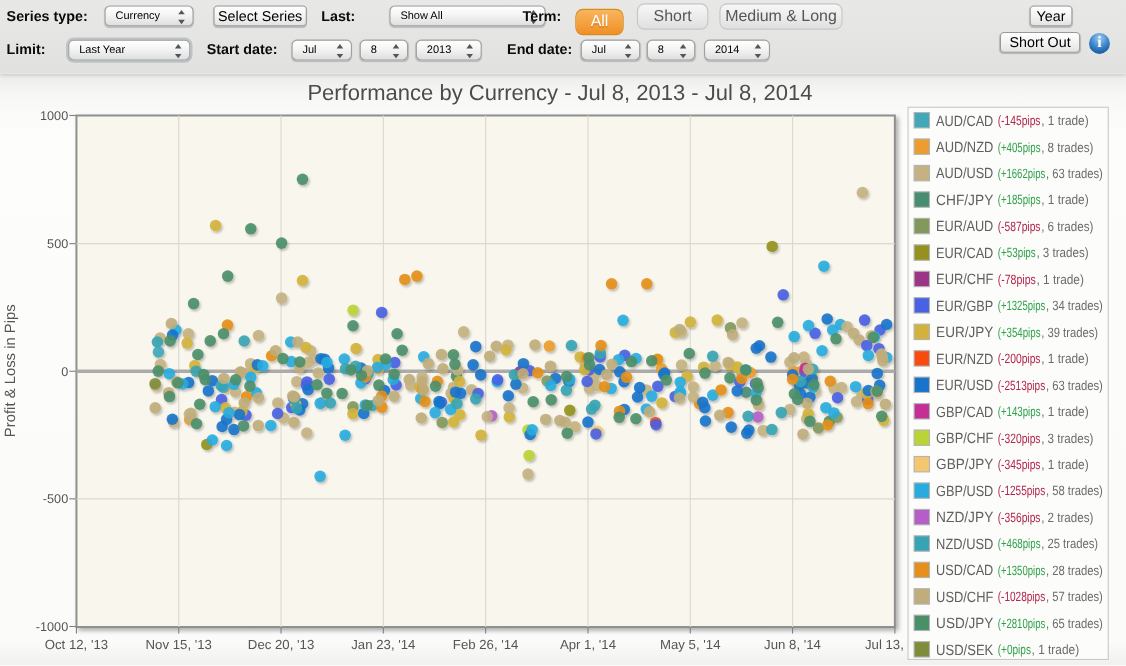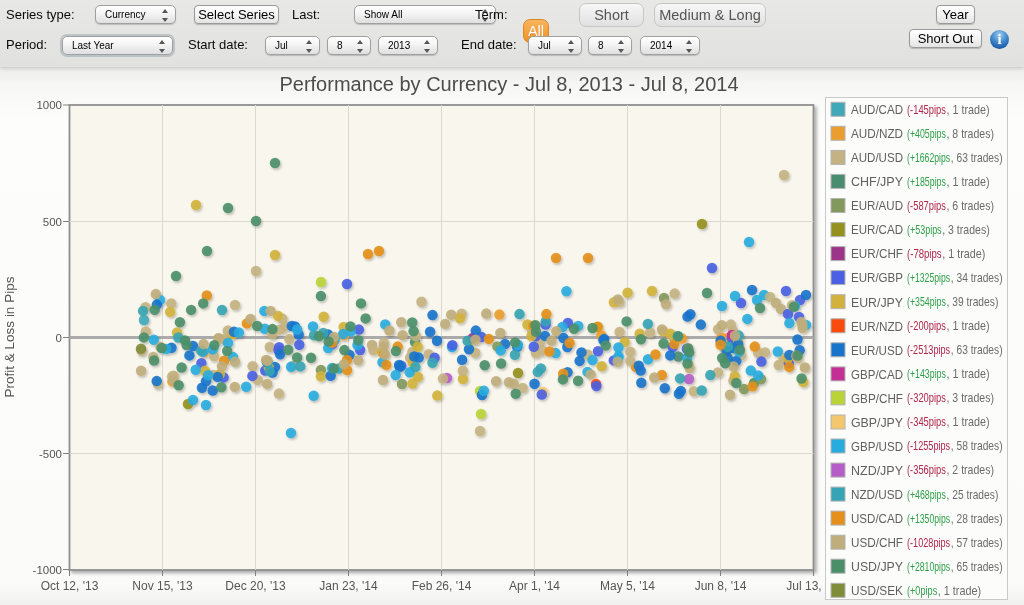--- a/index.html
+++ b/index.html
@@ -1,17 +1,17 @@
 <!DOCTYPE html>
 <html><head><meta charset="utf-8">
 <style>
 *{margin:0;padding:0;box-sizing:border-box}
 html,body{width:1024px;height:605px;overflow:hidden;background:#fff;font-family:"Liberation Sans",sans-serif}
 #toolbar{position:absolute;left:0;top:0;width:1024px;height:67px;background:linear-gradient(#e8e9e6,#e1e2df);box-shadow:0 1px 4px rgba(0,0,0,.18);z-index:5}
-.lbl{position:absolute;font-size:13px;font-weight:normal;color:#0a0a0a;white-space:nowrap}
+.lbl{position:absolute;font-size:13px;font-weight:bold;color:#0a0a0a;white-space:nowrap}
 .sel{position:absolute;height:19px;border:1px solid #a0a0a0;border-radius:5px;background:linear-gradient(#ffffff,#f4f4f4 45%,#dfdfdf);box-shadow:0 1px 1px rgba(0,0,0,.18);font-size:10px;color:#000;display:flex;align-items:center;padding-left:9px;white-space:nowrap}
 .sel .ar{position:absolute;right:6px;top:3px;width:7px;height:13px}
 .sel .ar:before{content:"";position:absolute;left:0;top:0;border-left:3.5px solid transparent;border-right:3.5px solid transparent;border-bottom:4.5px solid #555}
 .sel .ar:after{content:"";position:absolute;left:0;bottom:0;border-left:3.5px solid transparent;border-right:3.5px solid transparent;border-top:4.5px solid #555}
 .btn{position:absolute;height:19px;border:1px solid #999;border-radius:4px;background:linear-gradient(#ffffff,#f2f2f2 55%,#e3e3e3);box-shadow:0 1px 1px rgba(0,0,0,.2);font-size:13px;color:#000;display:flex;align-items:center;justify-content:center;white-space:nowrap}
 .seg{position:absolute;height:24px;border-radius:7px;font-size:14.5px;display:flex;align-items:center;justify-content:center;white-space:nowrap}
 .seg.on{background:linear-gradient(#f9b55e,#f09026);border:1px solid #d98a20;color:#fff;text-shadow:0 1px 1px rgba(0,0,0,.15)}
 .seg.off{background:linear-gradient(#f7f7f7,#e0e0e0);border:1px solid #c6c6c6;color:#555}
 #info{position:absolute;left:990px;top:30px;width:19px;height:19px;border-radius:50%;background:radial-gradient(circle at 50% 25%,#9ecbf0 0%,#4189cc 45%,#1b5ca6 80%,#16498a 100%);color:#fff;display:flex;align-items:center;justify-content:center;font:bold 14.5px "Liberation Serif",serif}
 svg{position:absolute;left:0;top:0}
@@ -624,25 +624,25 @@
 <text x="907" y="594.7" font-size="12.2" fill="#2fa04a" textLength="30.2" lengthAdjust="spacingAndGlyphs">(+0pips</text>
 <text x="937.8" y="594.7" font-size="12.2" fill="#6b6b6b" textLength="43.2" lengthAdjust="spacingAndGlyphs">, 1 trade)</text>
 </svg>
 <div id="toolbar">
 <span class="lbl" style="left:6px;top:7px">Series type:</span>
 <div class="sel" style="left:95px;top:5px;width:81px">Currency<span class="ar"></span></div>
 <div class="btn" style="left:194px;top:5px;width:85px">Select Series</div>
 <span class="lbl" style="left:292px;top:7px">Last:</span>
 <div class="sel" style="left:354px;top:5px;width:142px">Show All<span class="ar"></span></div>
 <span class="lbl" style="left:475px;top:7px">Term:</span>
-<div class="seg on" style="left:523px;top:19px;width:26px">All</div>
+<div class="seg on" style="left:523px;top:8px;width:44px">All</div>
 <div class="seg off" style="left:579px;top:3px;width:65px">Short</div>
 <div class="seg off" style="left:654px;top:3px;width:112px">Medium &amp; Long</div>
 <div class="btn" style="left:936px;top:5px;width:39px">Year</div>
-<span class="lbl" style="left:6px;top:37px">Period:</span>
+<span class="lbl" style="left:6px;top:37px">Limit:</span>
 <div class="sel" style="left:62px;top:36px;width:111px;box-shadow:0 0 0 2px rgba(130,145,160,.4)">Last Year<span class="ar"></span></div>
 <span class="lbl" style="left:188px;top:37px">Start date:</span>
 <div class="sel" style="left:265px;top:36px;width:55px">Jul<span class="ar"></span></div>
 <div class="sel" style="left:327px;top:36px;width:44px">8<span class="ar"></span></div>
 <div class="sel" style="left:378px;top:36px;width:60px">2013<span class="ar"></span></div>
 <span class="lbl" style="left:461px;top:37px">End date:</span>
 <div class="sel" style="left:528px;top:36px;width:54px">Jul<span class="ar"></span></div>
 <div class="sel" style="left:588px;top:36px;width:44px">8<span class="ar"></span></div>
 <div class="sel" style="left:640px;top:36px;width:60px">2014<span class="ar"></span></div>
 <div class="btn" style="left:909px;top:29px;width:73px">Short Out</div>

